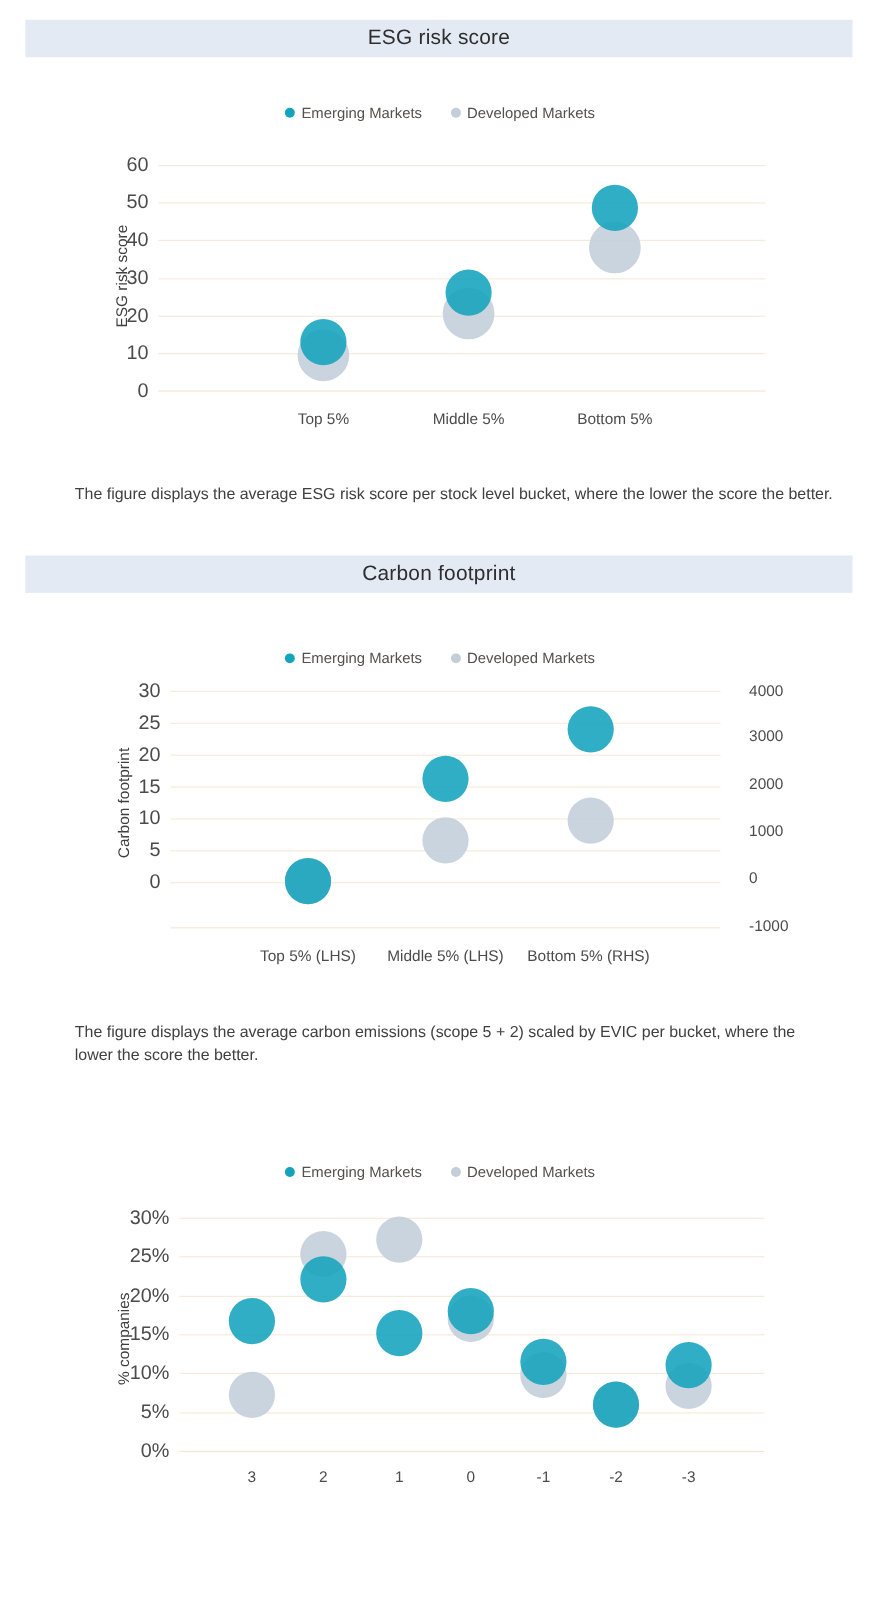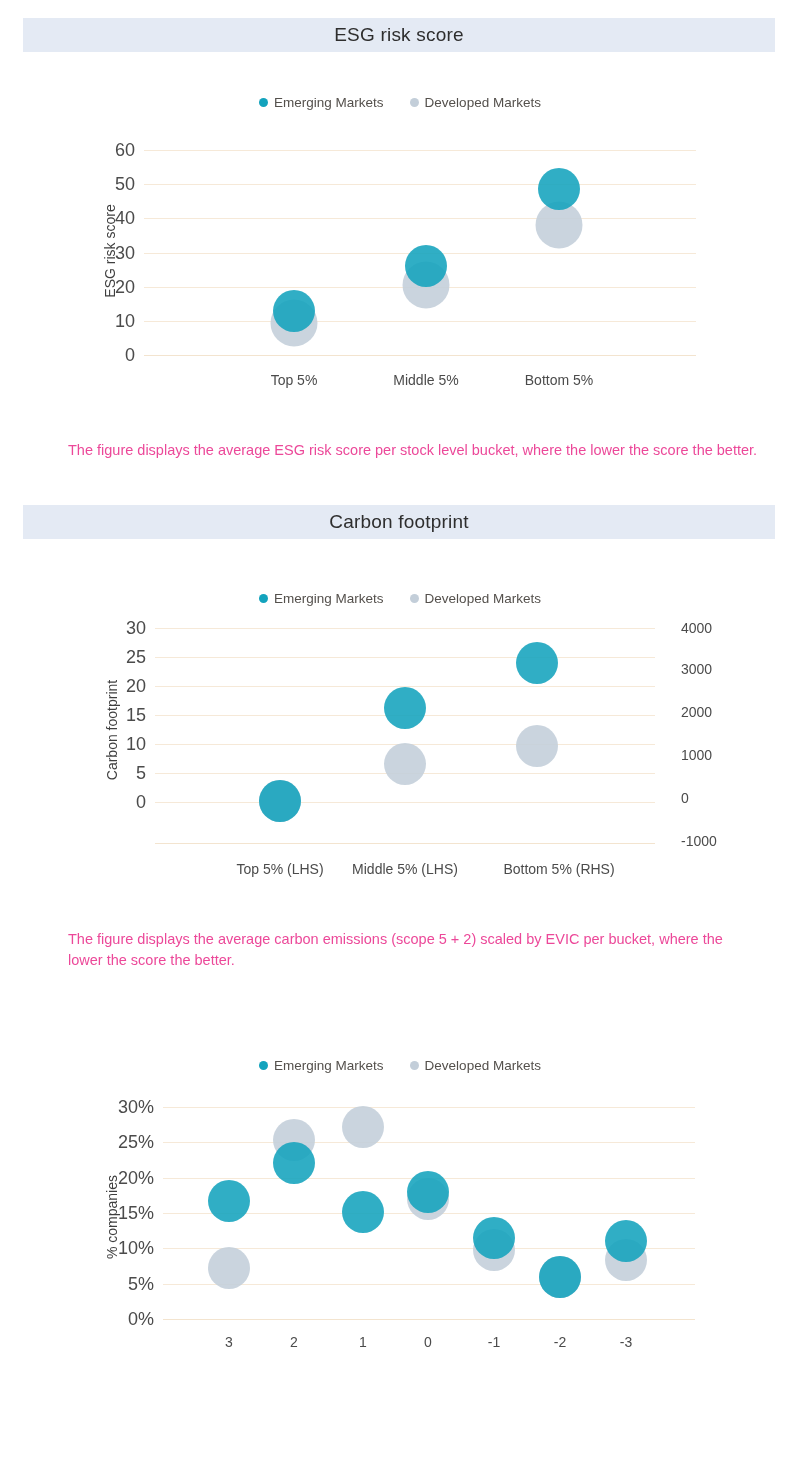--- a/index.html
+++ b/index.html
@@ -87,21 +87,21 @@
     transform: translate(-50%, -50%);
     opacity: .88;
   }
   .bubble.em { background: #13a3bd; }
   .bubble.dm { background: #c3ced9; }
 
   .caption {
     position: absolute;
     font-size: 14.5px;
     line-height: 1.42;
-    color: #ec4899;
+    color: #404040;
   }
 </style>
 </head>
 <body>
 
 <div class="panel" style="top:0;height:497px;">
 
   <div class="title-bar" style="top:18px;">
     <span class="title-text">ESG risk score</span>
   </div>
@@ -207,21 +207,21 @@
     <div class="bubble dm" style="left:125px;top:172.8px;width:42px;height:42px;"></div>
     <div class="bubble dm" style="left:250px;top:135.7px;width:42px;height:42px;"></div>
     <div class="bubble dm" style="left:382px;top:117.7px;width:42px;height:42px;"></div>
 
     <div class="bubble em" style="left:125px;top:172.8px;width:42px;height:42px;"></div>
     <div class="bubble em" style="left:250px;top:80px;width:42px;height:42px;"></div>
     <div class="bubble em" style="left:382px;top:34.8px;width:42px;height:42px;"></div>
 
     <span class="xtick" style="left:125px;top:233px;">Top 5% (LHS)</span>
     <span class="xtick" style="left:250px;top:233px;">Middle 5% (LHS)</span>
-    <span class="xtick" style="left:404px;top:233px;">Bottom 5% (RHS)</span>
+    <span class="xtick" style="left:380px;top:233px;">Bottom 5% (RHS)</span>
   </div>
 
   <div class="caption" style="left:68px;top:432px;width:690px;">The figure displays the average carbon emissions (scope 5 + 2) scaled by EVIC  per bucket, where the lower the score the better.</div>
 </div>
 
 <div class="panel" style="top:987px;height:484px;">
 
 
   <div class="legend" style="top:71px;">
     <span class="legend-item">

